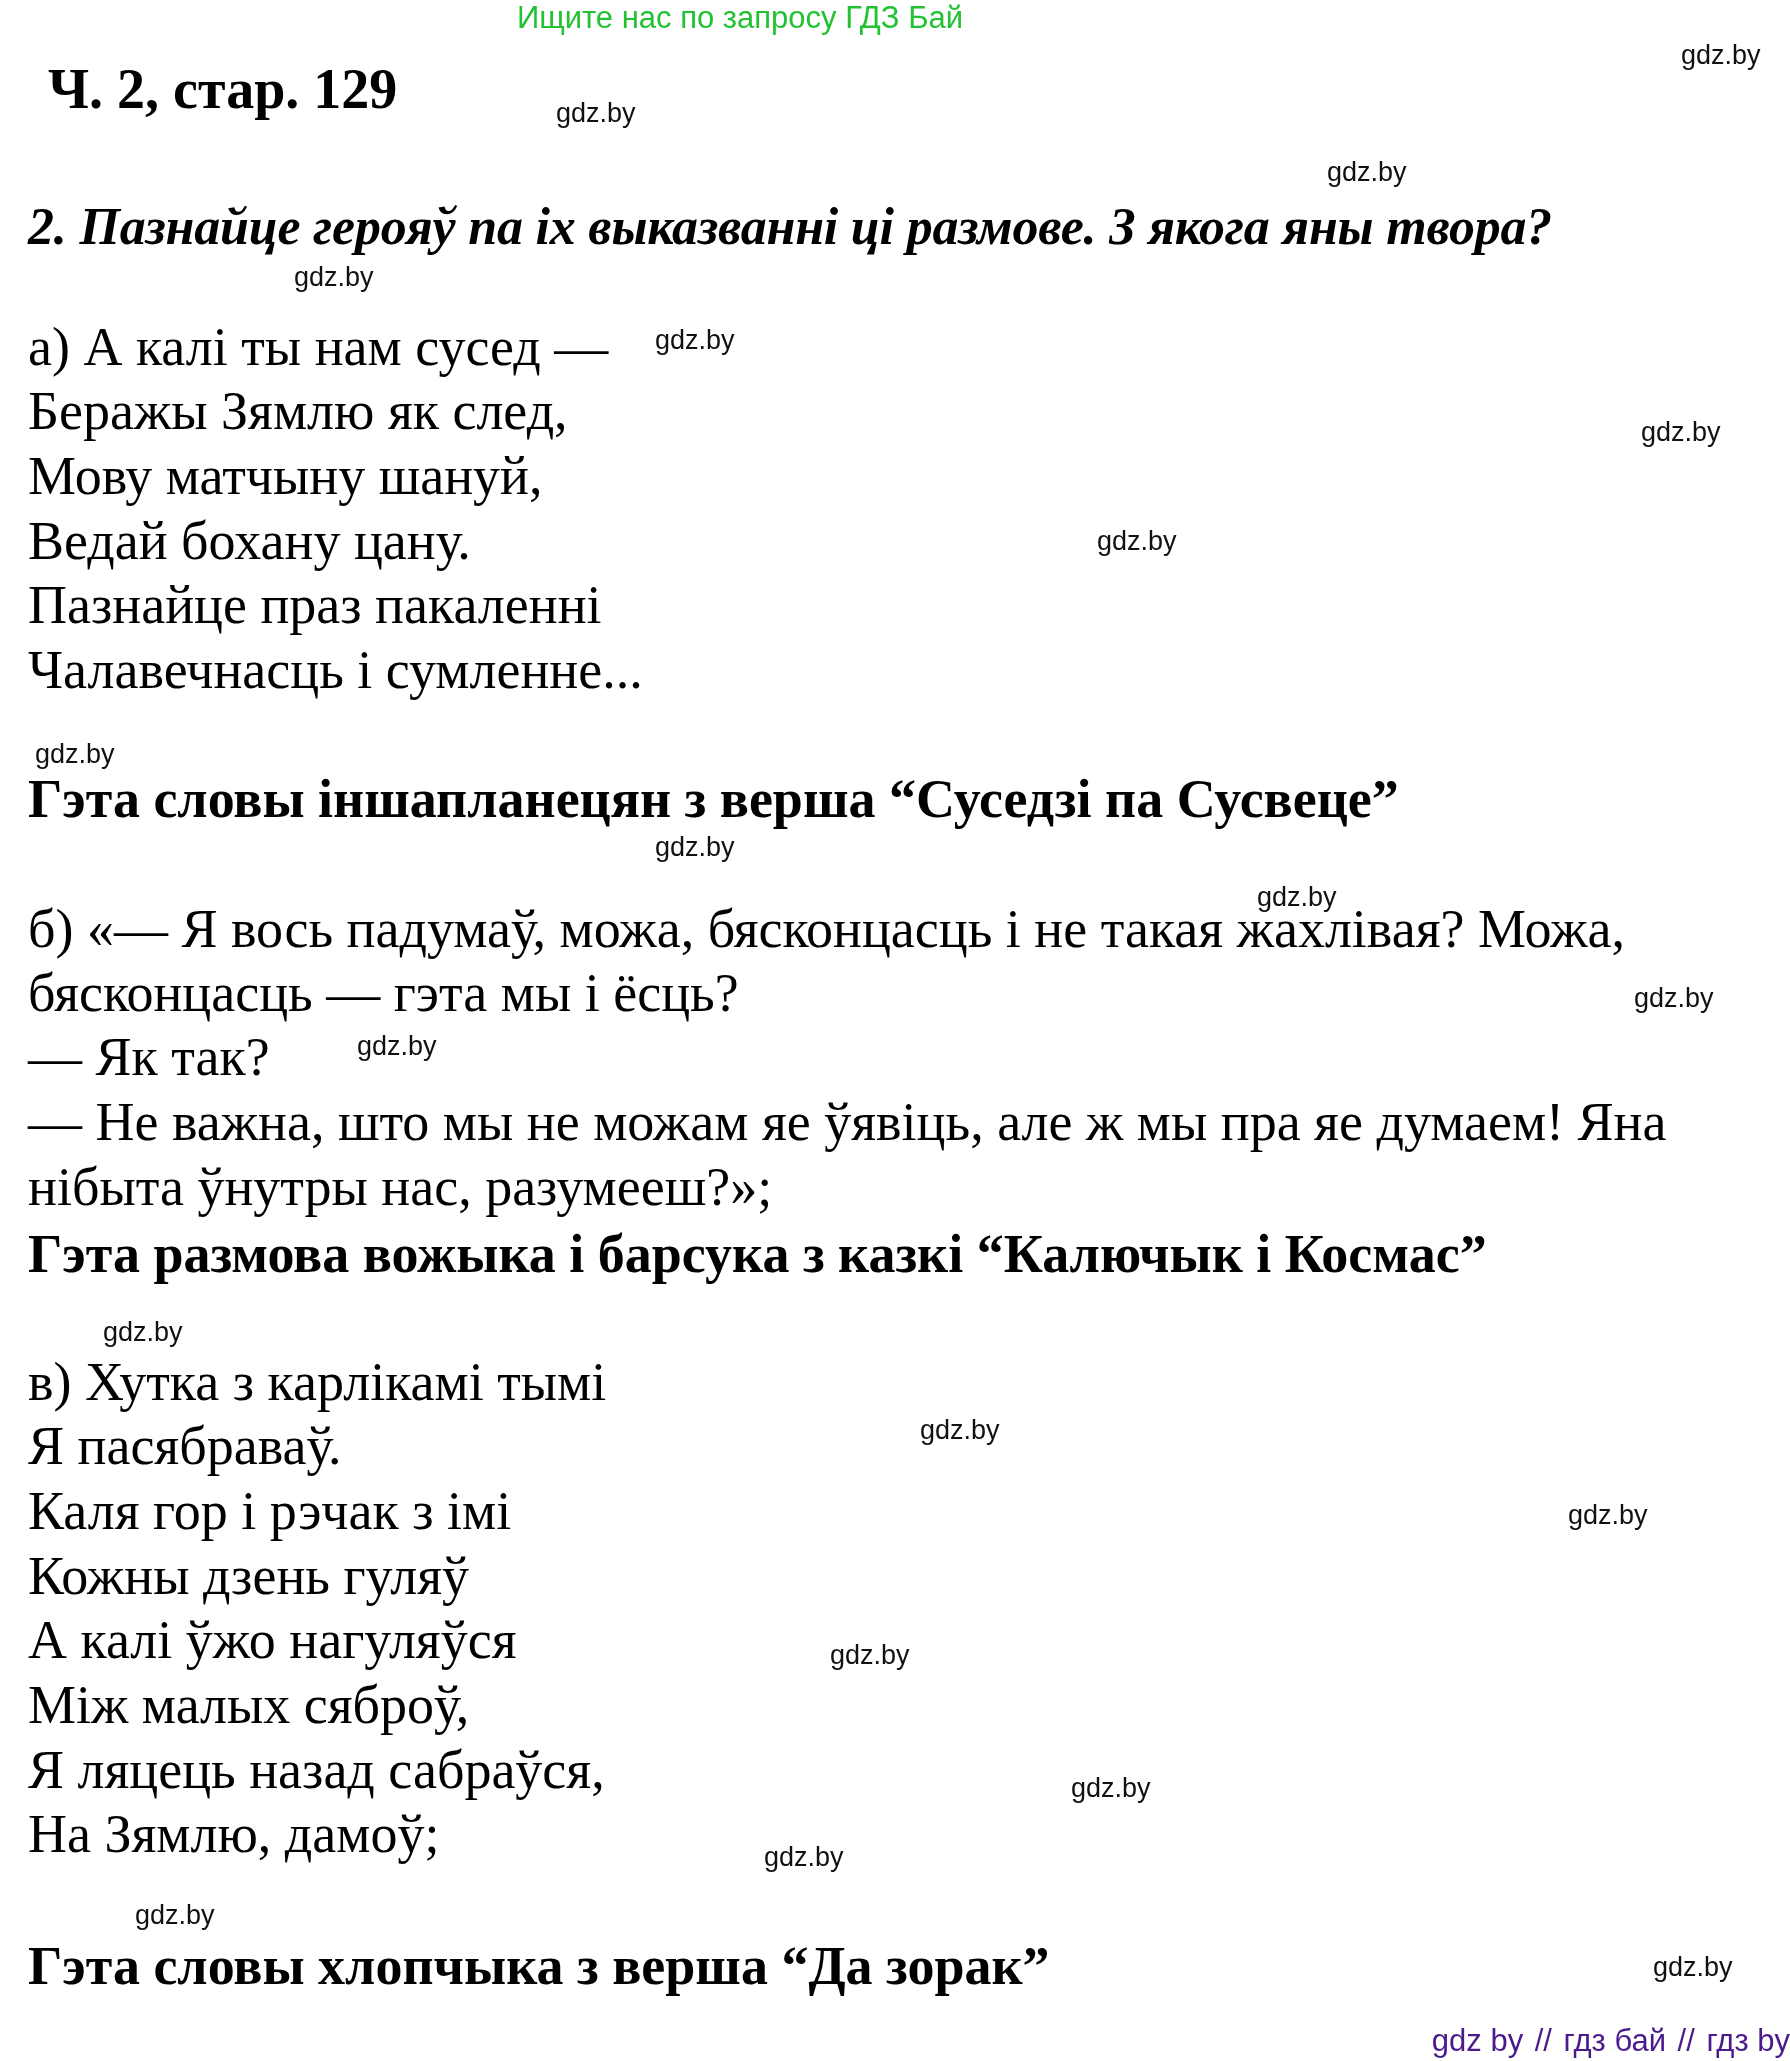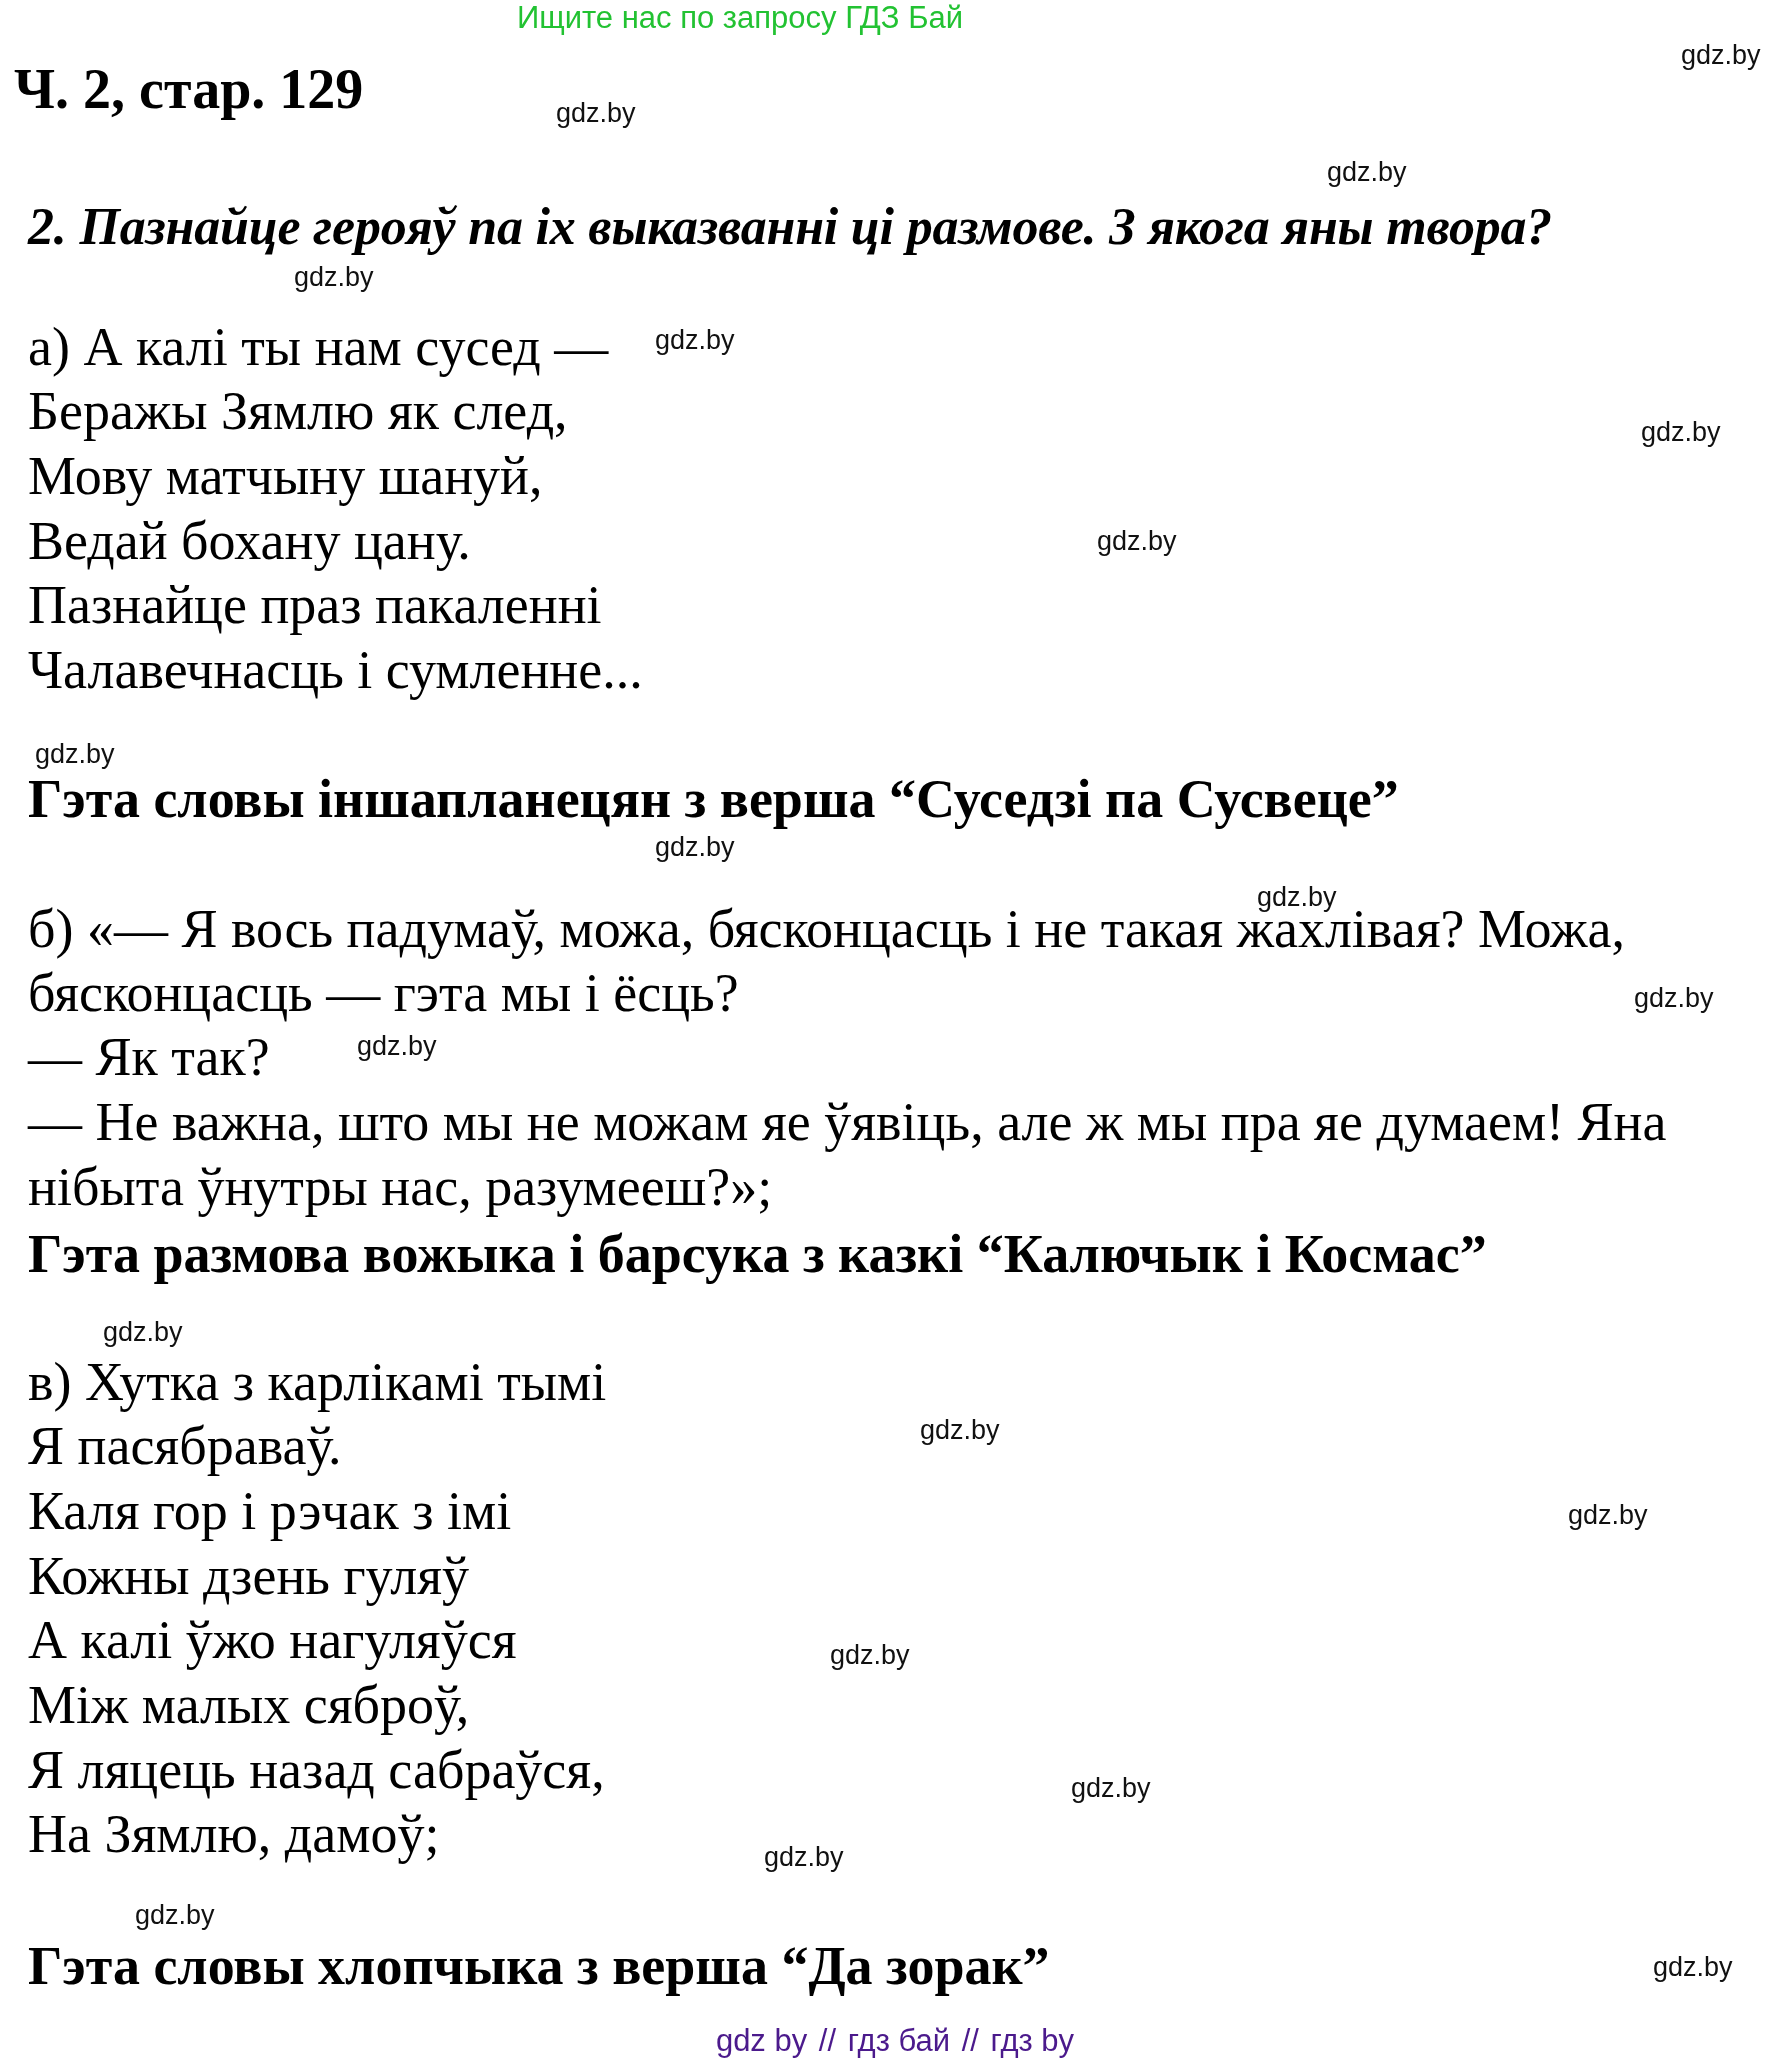--- a/index.html
+++ b/index.html
@@ -12,41 +12,41 @@
     color: #000000;
   }
   .abs { position: absolute; white-space: nowrap; line-height: 1; }
   .site-banner {
     left: 0; width: 1480px; text-align: center;
     font-family: "Liberation Sans", sans-serif;
     font-size: 31px; color: #22c232; top: 1.9px;
   }
   .page-heading {
     font-family: "Liberation Serif", serif;
-    font-weight: bold; font-size: 56px; left: 14px; top: 61px; text-align: right;
+    font-weight: bold; font-size: 56px; left: 48px; top: 61px; text-align: right;
   }
   .task-title {
     font-family: "Liberation Serif", serif;
     font-weight: bold; font-style: italic; font-size: 52px;
     left: 28px; top: 201px; letter-spacing: -0.2px;
   }
   .verse-line {
     font-family: "Liberation Serif", serif;
     font-size: 54px; left: 28px;
   }
   .answer-line {
     font-family: "Liberation Serif", serif;
     font-weight: bold; font-size: 54px; left: 28px;
   }
   .watermark {
     font-family: "Liberation Sans", sans-serif;
     font-size: 27px; color: #111111; text-align: center;
   }
   .footer-links {
-    left: 0; width: 1790px; text-align: center; top: 2025px;
+    left: 0; width: 1790px; text-align: right; top: 2025px;
     font-family: "Liberation Sans", sans-serif;
     font-size: 31px;
   }
   .footer-links a { color: #4b1a8c; text-decoration: none; }
   .footer-links .sep { color: #4b1a8c; padding: 0 11.6px; }
 </style>
 </head>
 <body>
 
 <div id="page">

